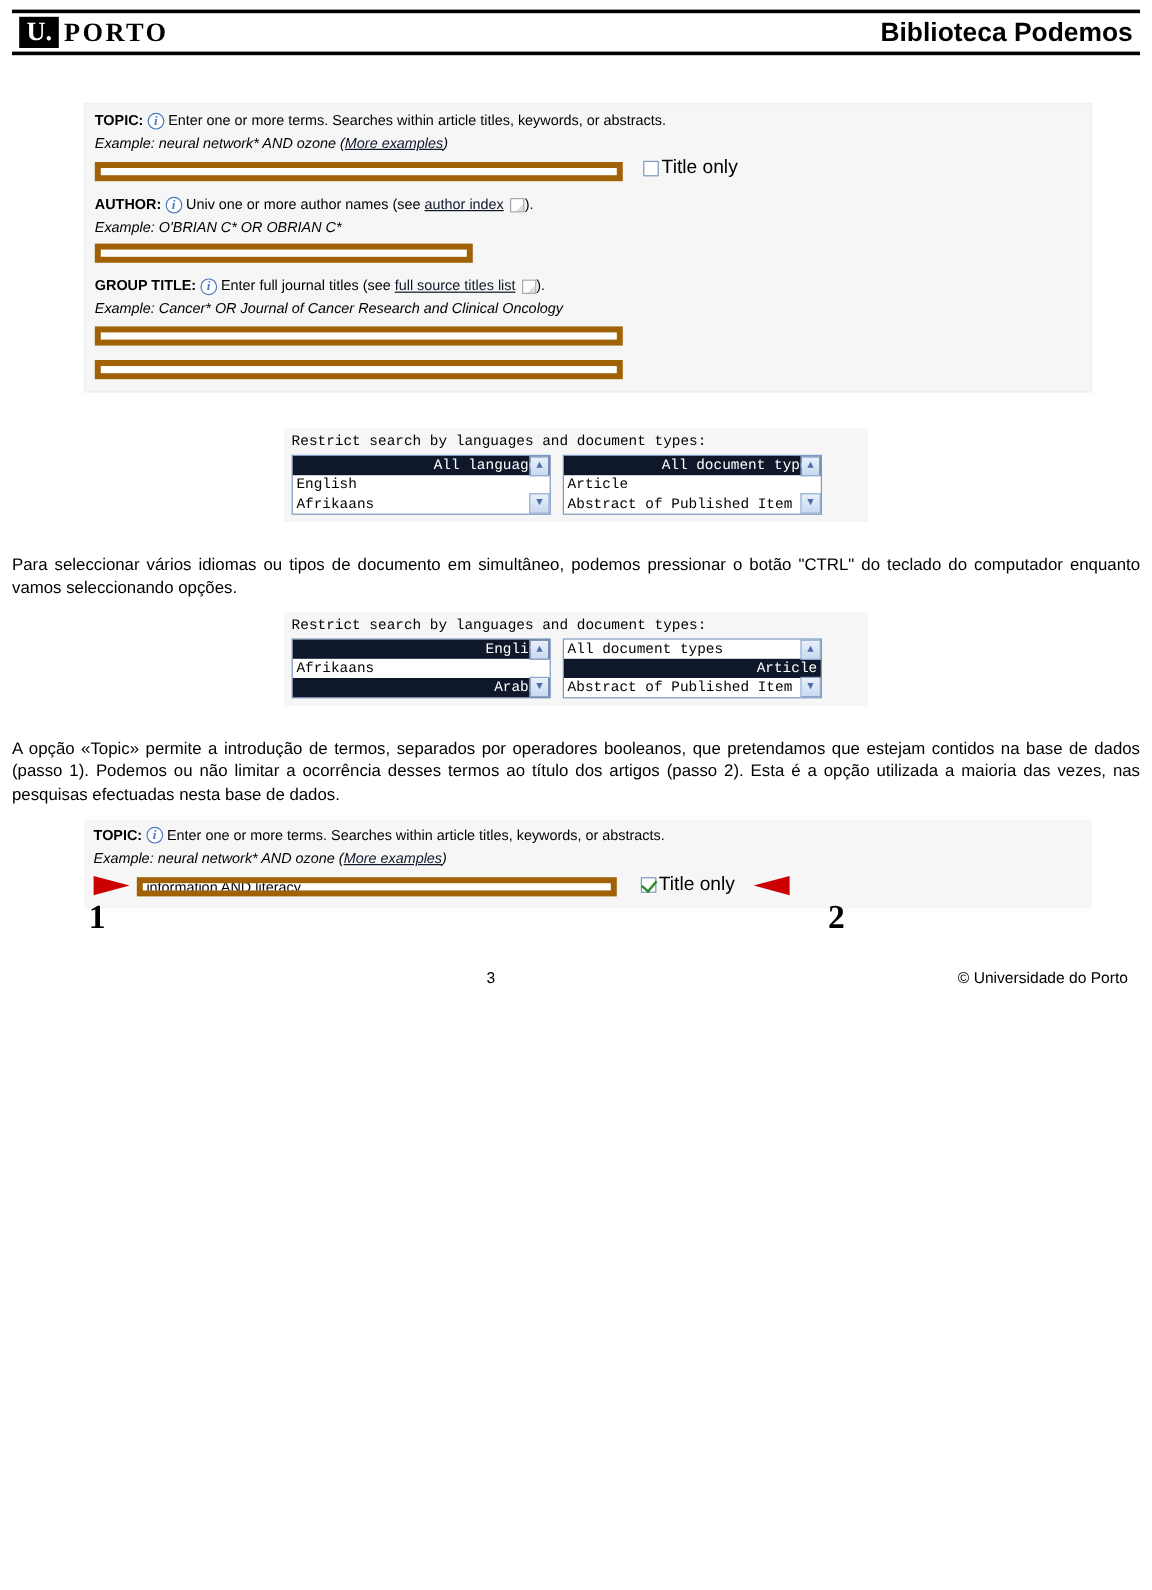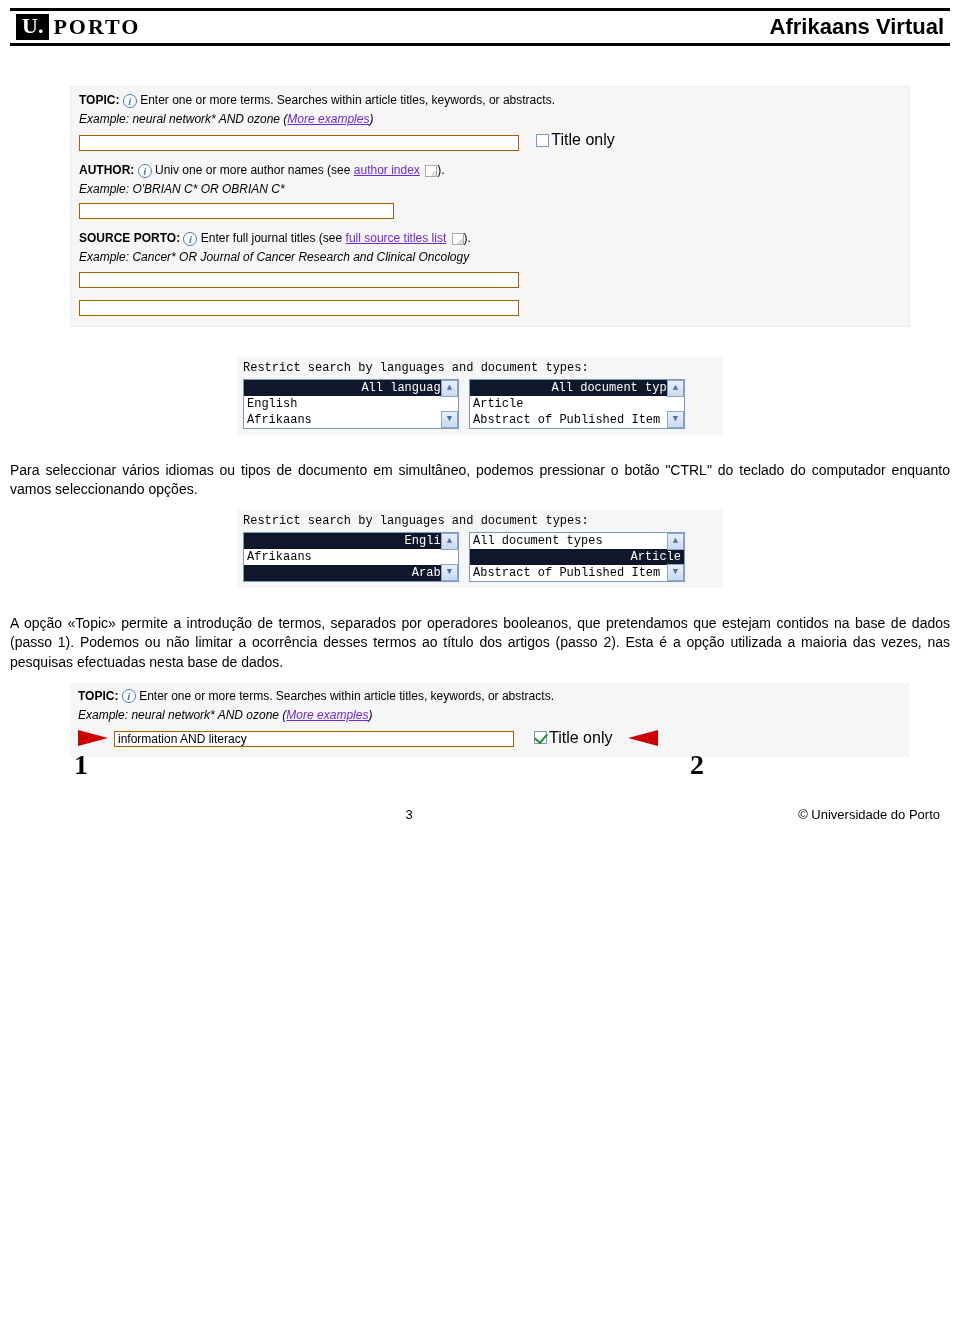--- a/index.html
+++ b/index.html
@@ -82,24 +82,24 @@
     color: #4a7abf;
     font-family: "Times New Roman", serif;
     font-style: italic;
     font-weight: bold;
     font-size: 11px;
     text-align: center;
     line-height: 13px;
     vertical-align: middle;
   }
   .example { font-style: italic; }
-  .link { color: #6d28d9; text-decoration: underline; cursor: pointer; }
+  .link { color: #0f172a; text-decoration: underline; cursor: pointer; }
   .text-input {
     height: 16px;
-    border: 1px solid #a16207;
+    border: 5px solid #a16207;
     background: #fff;
     font-size: 12px;
     padding: 1px 3px;
     margin-top: 2px;
   }
   .w-450 { width: 440px; }
   .w-315 { width: 315px; }
   .checkbox-label {
     font-size: 16px;
     margin-left: 14px;
@@ -218,21 +218,21 @@
 </style>
 </head>
 <body>
 
 <div class="page">
   <div class="header-bar">
     <span class="logo">
       <span class="logo-u">U.</span>
       <span class="logo-text">PORTO</span>
     </span>
-    <span class="bv-title">Afrikaans Virtual</span>
+    <span class="bv-title">Biblioteca Podemos</span>
   </div>
 
 
 
   <div class="form-area">
 
     <div class="field-row">
       <div class="field-label">
         <b>TOPIC:</b>
         <span class="info-icon">i</span>
@@ -261,21 +261,21 @@
           <span>Example:</span>
           <span>O'BRIAN C* OR OBRIAN C*</span>
         </span>
       </div>
       <input class="text-input w-315" style="">
     </div>
 
 
     <div class="field-row">
       <div class="field-label">
-        <b>SOURCE PORTO:</b>
+        <b>GROUP TITLE:</b>
         <span class="info-icon">i</span>
         <span>Enter full journal titles (see</span>
         <span class="link">full source titles list</span>
         <span class="tiny-page-icon"></span>).<br>
         <span class="example">
           <span>Example:</span>
           <span>Cancer* OR Journal of Cancer Research and Clinical Oncology</span>
         </span>
       </div>
       <input class="text-input w-450" style="">

